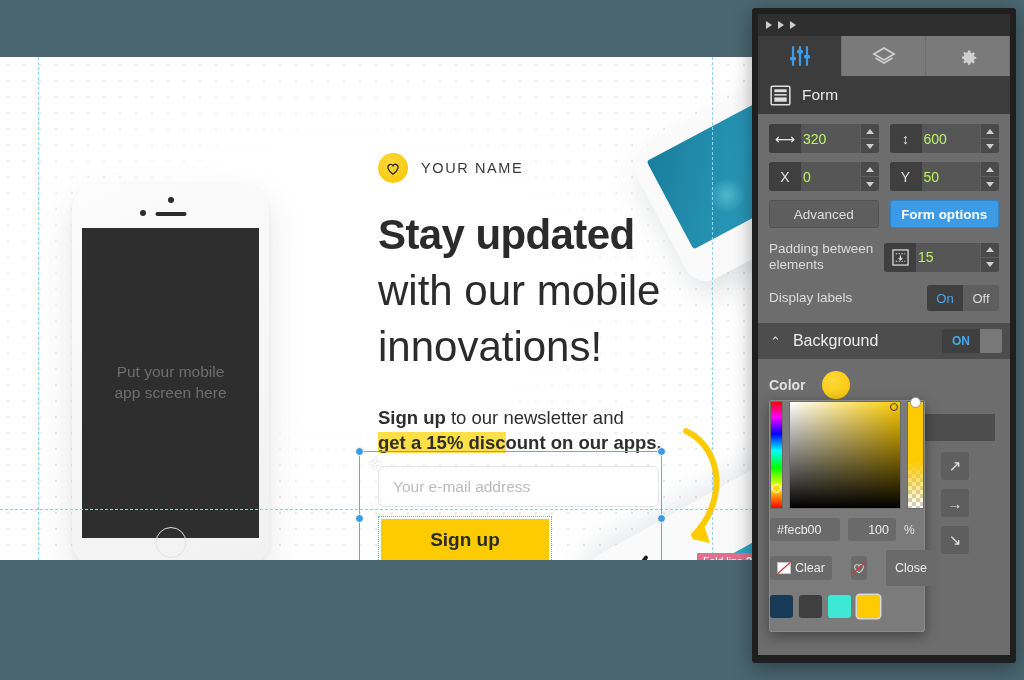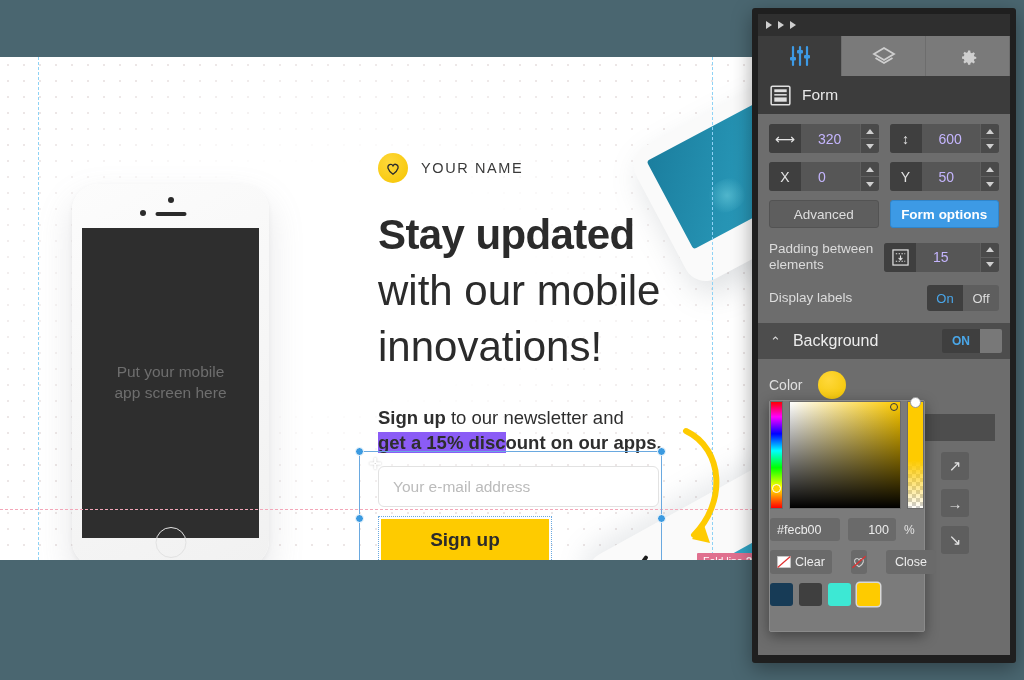--- a/index.html
+++ b/index.html
@@ -103,21 +103,21 @@
 
   #headline{ position:absolute; left:378px; top:150px; width:330px;
      font-size:42px; line-height:56px; color:#2b2b2b; }
   #headline .bold{ font-weight:bold; letter-spacing:-.6px;}
   #headline .light{ font-weight:300; }
 
   #subline{ position:absolute; left:378px; top:348px; width:330px;
      font-size:18.5px; line-height:25px; color:#2e2e2e;}
   #subline .b{ font-weight:bold; }
   #sub-l2{ display:inline-block; }
-  #hl{ background:#8b5cf6; }
+  #hl{ background:#fde047; }
   #drag-plus{ position:absolute; left:-9px; top:26px; color:#fff; font-size:15px;
      font-weight:bold; line-height:1; text-shadow:0 0 2px rgba(0,0,0,.25);}
 
   
   #form-widget{ position:absolute; left:359px; top:394px; width:303px; height:123px;
      border:1px solid #6aa9e0; }
   .sel-handle{ position:absolute; width:9px;height:9px;border-radius:50%;
      background:#3b9ae0; border:1.5px solid #fff;}
   #email-input{ position:absolute; left:18px; top:14px; width:281px; height:41px;
      border:1px solid #e2e2e2; border-radius:6px; background:#fff;
@@ -157,22 +157,22 @@
   #obj-header{ height:38px; background:#3c3c3c; display:flex; align-items:center;
      gap:11px; padding-left:12px; }
   #obj-header-label{ color:#e8e8e8; font-size:15.5px; }
 
   #panel-body{ padding:10px 11px 0 11px; }
   .field-row{ display:flex; gap:11px; margin-bottom:9px; }
   .field{ flex:1; display:flex; height:29px; background:#565656; border-radius:3px;
      align-items:stretch; overflow:hidden;}
   .field-icon{ width:32px; display:flex; align-items:center; justify-content:center;
      background:#3f3f3f; color:#e3e3e3; font-size:14px;}
-  .field-val{ flex:1; display:flex; align-items:center; padding-left:17px;
-     color:#c4b5fd; font-size:14px; background:#565656;}
+  .field-val{ flex:1; display:flex; align-items:center; padding-left:2px;
+     color:#bef264; font-size:14px; background:#565656;}
   .spin{ width:19px; background:#4a4a4a; display:flex; flex-direction:column;
      border-left:1px solid #5f5f5f;}
   .spin > div{ flex:1; display:flex; align-items:center; justify-content:center;}
   .spin .up{ border-bottom:1px solid #5f5f5f; }
   .caret-u{width:0;height:0;border-left:4px solid transparent;border-right:4px solid transparent;border-bottom:5px solid #cfcfcf;}
   .caret-d{width:0;height:0;border-left:4px solid transparent;border-right:4px solid transparent;border-top:5px solid #cfcfcf;}
 
   .btn-row{ display:flex; gap:11px; margin:8px 0 13px 0;}
   .pbtn{ flex:1; height:28px; border-radius:3px; display:flex; align-items:center;
      justify-content:center; font-size:13.5px;}
@@ -191,21 +191,21 @@
   #bg-section-header{ height:36px; background:#4d4d4d; display:flex; align-items:center;
      padding:0 8px 0 12px; margin-top:2px;}
   #bg-chevron{ color:#d8d8d8; font-size:13px; margin-right:12px;}
   #bg-title{ flex:1; color:#ececec; font-size:16px;}
   #bg-toggle{ display:flex; width:60px; height:24px; border-radius:2px; overflow:hidden;}
   #bg-toggle-on{ flex:1; background:#3f3f3f; color:#4aa7e9; font-size:12px; font-weight:bold;
      display:flex;align-items:center;justify-content:center;}
   #bg-toggle-knob{ width:22px; background:#787878;}
 
   #bg-body{ padding:12px 11px 0 11px; position:relative;}
-  #color-row{ display:flex; align-items:center; gap:16px; }
+  #color-row{ display:flex; align-items:center; gap:16px;font-weight:bold; }
   #color-label{ color:#e0e0e0; font-size:14px;}
   #color-swatch{ width:28px;height:28px;border-radius:50%;
      background:radial-gradient(circle at 38% 32%, #ffd83a, #f3c400);}
 
   
   #gradient-header{ position:absolute; left:11px; top:55px; width:226px; height:27px;
      background:#4d4d4d; display:flex; align-items:center; padding-left:12px;}
   #gradient-title{ color:#d9d9d9; font-size:14.5px;}
   #remove-btn{ position:absolute; left:80px; top:96px; width:78px; height:26px;
      background:#5e5e5e; border-radius:3px; color:#d6d6d6; font-size:13px;
@@ -252,21 +252,21 @@
   #alpha-field{ width:48px;height:23px;background:#6a6a6a;border-radius:3px;
     display:flex;align-items:center;justify-content:flex-end;padding-right:7px;
     color:#ececec;font-size:12.5px;}
   #pct{ color:#e2e2e2; font-size:12px;}
 
   #picker-actions{ display:flex; align-items:center; gap:19px; margin-top:9px;}
   #clear-btn{ height:24px;background:#6a6a6a;border-radius:3px;display:flex;
     align-items:center;gap:4px;padding:0 7px;color:#ececec;font-size:12.5px;}
   #eyedrop-btn{ width:25px;height:24px;background:#6a6a6a;border-radius:3px;
     display:flex;align-items:center;justify-content:center;}
-  #close-btn{ height:24px;background:#6a6a6a;border-radius:3px;display:flex;
+  #close-btn{ height:36px;background:#6a6a6a;border-radius:3px;display:flex;
     align-items:center;padding:0 9px;color:#ececec;font-size:12.5px;margin-left:auto;}
 
   #swatches{ display:flex; gap:6px; margin-top:9px;}
   .swatch{ width:23px;height:23px;border-radius:3px;}
   .swatch.sel{ box-shadow:0 0 0 1.5px #d8d8d8;}
 </style>
 </head>
 <body>
 
 <div id="canvas-area">

